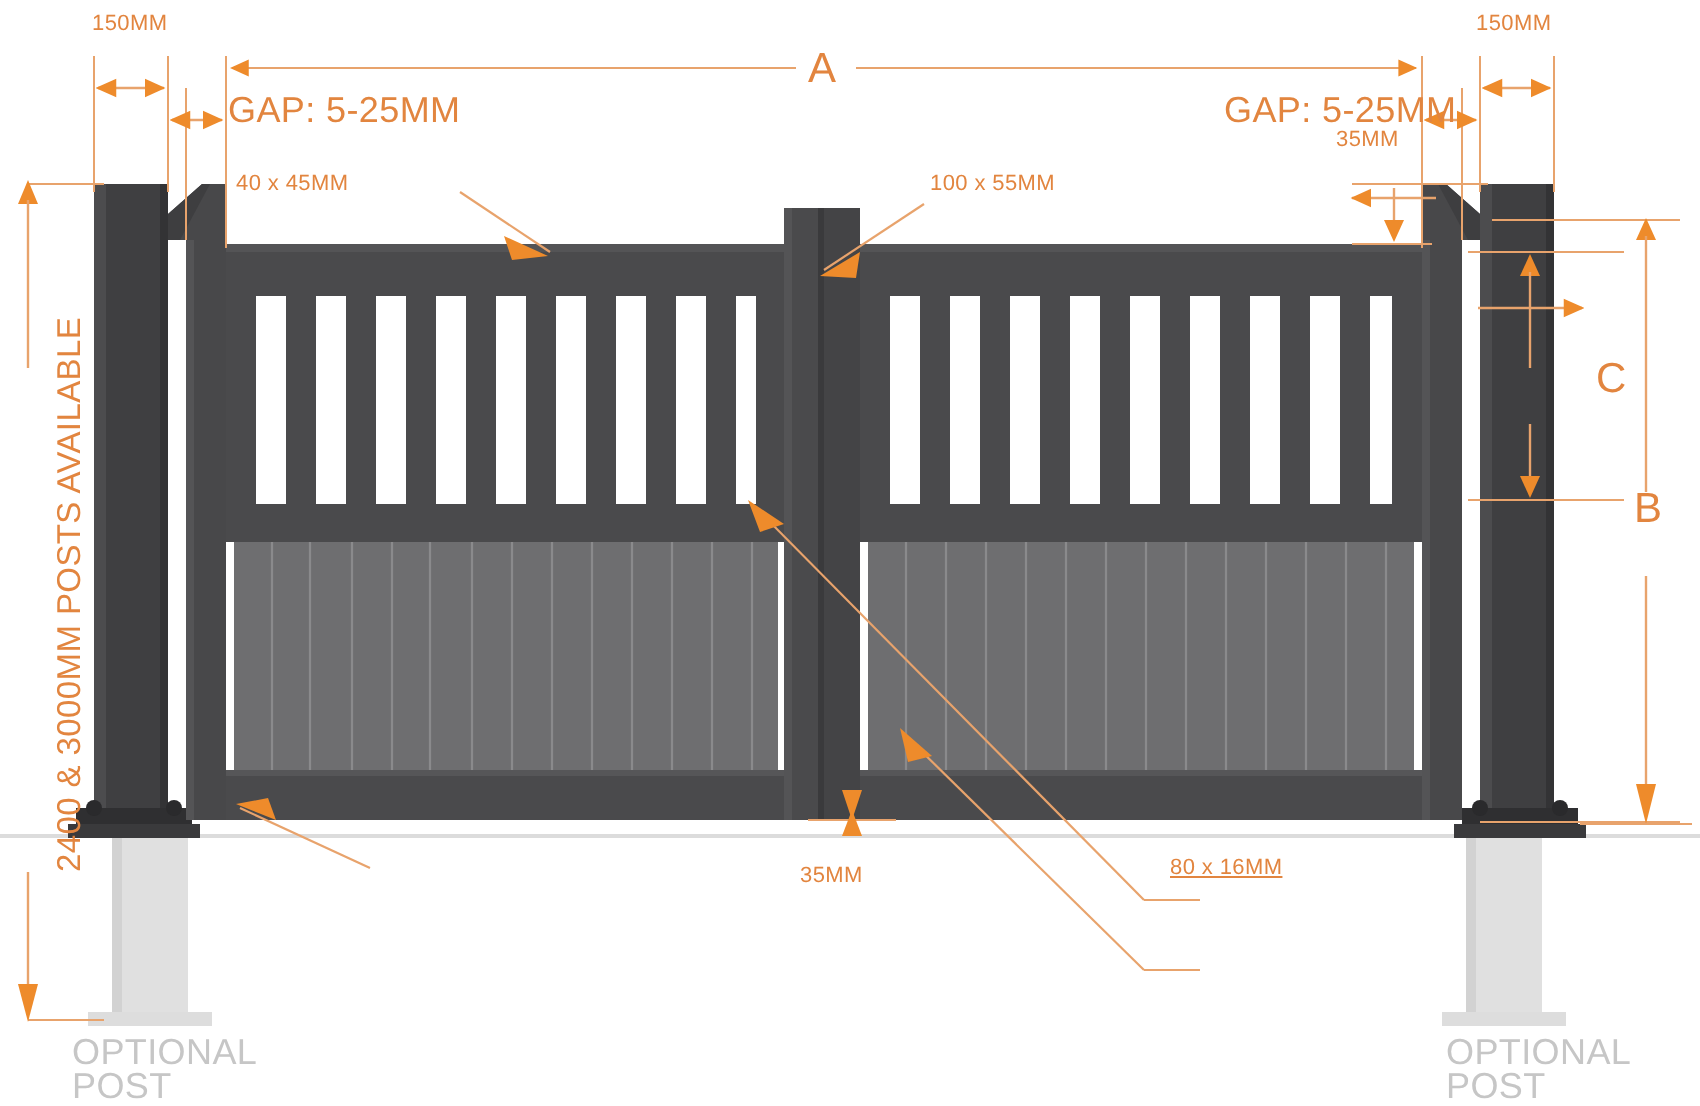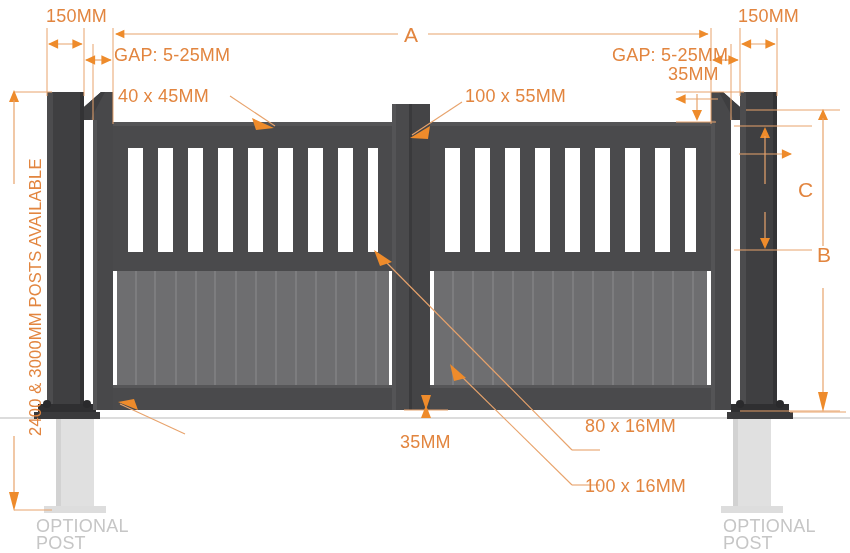--- a/index.html
+++ b/index.html
@@ -7,21 +7,21 @@
   body{
     width:850px; height:553px; position:relative; overflow:hidden;
     font-family:"Liberation Sans", sans-serif;
   }
   #stage{ position:absolute; inset:0; }
   svg#drawing{ position:absolute; left:0; top:0; width:850px; height:553px; }
   .lbl{
     position:absolute;
     color:#E2853F;
     font-family:"Liberation Sans", sans-serif;
-    font-size:18px;
+    font-size:11px;
     white-space:nowrap;
     letter-spacing:0.2px;
   }
   .lbl.small{ font-size:18px; }
   .lbl.big{ font-size:21px; }
   .lbl.grey{ color:#C6C6C6; font-size:18px; line-height:17px; }
   .lbl.vert{
     transform-origin:0 0;
     transform:rotate(-90deg);
     font-size:16.5px;
@@ -307,23 +307,22 @@
 
   <div class="lbl" style="left:668px; top:64px;">35MM</div>
 
   <div class="lbl big" style="left:798px; top:178px;">C</div>
 
   <div class="lbl big" style="left:817px; top:243px;">B</div>
 
 
   <div class="lbl" style="left:400px; top:432px;">35MM</div>
 
-  <div class="lbl" style="left:585px; top:416px;">80 x 16MM</div>
-
-  <div class="lbl" style="left:585px; top:476px;">100 x 16MM</div>
+  <div class="lbl" style="left:585px; top:428px;text-decoration:underline;">80 x 16MM</div>
+
 
   <div class="lbl vert" style="left:26px; top:436px;">2400 &amp; 3000MM POSTS AVAILABLE</div>
 
   <div class="lbl grey" style="left:36px; top:518px;">OPTIONAL</div>
   <div class="lbl grey" style="left:36px; top:535px;">POST</div>
 
   <div class="lbl grey" style="left:723px; top:518px;">OPTIONAL</div>
   <div class="lbl grey" style="left:723px; top:535px;">POST</div>
 
 </div>

